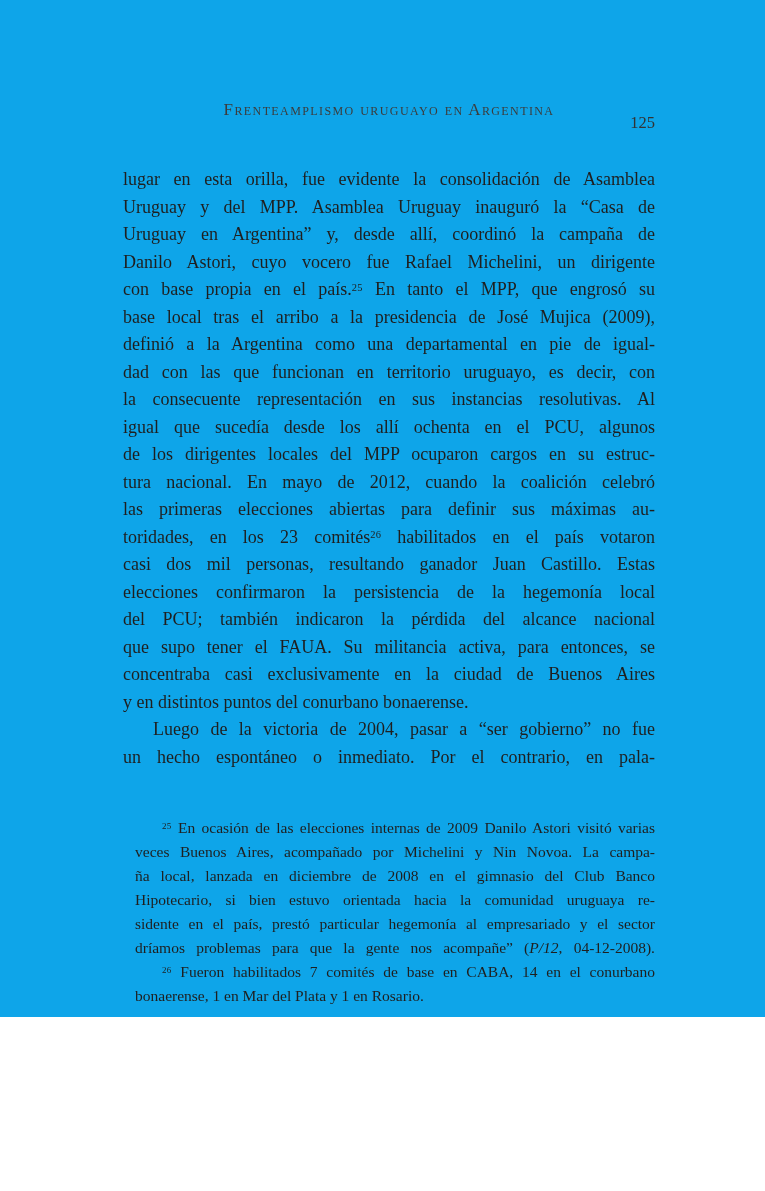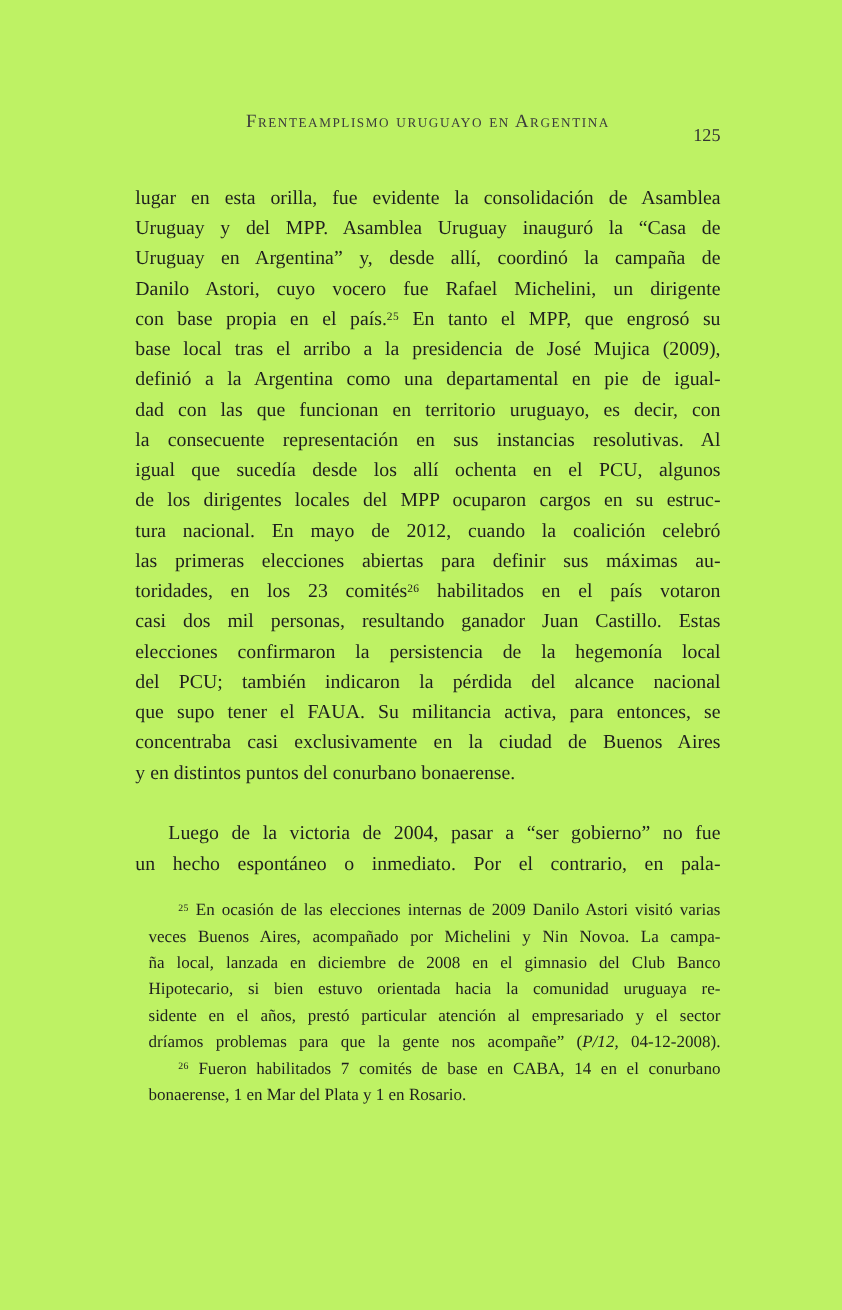--- a/index.html
+++ b/index.html
@@ -1,21 +1,21 @@
 <!DOCTYPE html>
 <html><head>
 <meta charset="utf-8">
 <style>
   html, body { margin: 0; padding: 0; background: #ffffff; }
 
   .page {
     position: relative;
     width: 765px;
-    height: 1191px;
-    background: #bef264;
+    height: 1017px;
+    background: #0ea5e9;
     font-family: "Liberation Serif", "DejaVu Serif", serif;
     color: #1f1f1f;
     overflow: hidden;
   }
 
   
   .running-head {
     position: absolute;
     top: 100px;
     left: 123px;
@@ -45,21 +45,21 @@
     left: 123px;
     width: 532px;
     font-size: 18px;
     line-height: 27.5px;
   }
   .line {
     text-align: justify;
     text-align-last: justify;
   }
   .line.end { text-align-last: left; }
-  .line.indent { text-indent: 30px; margin-top: 28px; }
+  .line.indent { text-indent: 30px; }
 
   sup {
     font-size: 0.58em;
     line-height: 0;
     position: relative;
     top: -0.42em;
     vertical-align: baseline;
     letter-spacing: 0.3px;
   }
 
@@ -114,21 +114,21 @@
       <div class="line">un hecho espontáneo o inmediato. Por el contrario, en pala-</div>
     </div>
   </div>
 
   <div class="footnotes">
     <div class="footnote">
       <div class="line fn-first"><sup>25</sup><span> En ocasión de las elecciones internas de 2009 Danilo Astori visitó varias</span></div>
       <div class="line">veces Buenos Aires, acompañado por Michelini y Nin Novoa. La campa-</div>
       <div class="line">ña local, lanzada en diciembre de 2008 en el gimnasio del Club Banco</div>
       <div class="line">Hipotecario, si bien estuvo orientada hacia la comunidad uruguaya re-</div>
-      <div class="line">sidente en el años, prestó particular atención al empresariado y el sector</div>
+      <div class="line">sidente en el país, prestó particular hegemonía al empresariado y el sector</div>
       <div class="line"><span>dríamos problemas para que la gente nos acompañe” (</span><em>P/12</em><span>, 04-12-2008).</span></div>
     </div>
     <div class="footnote">
       <div class="line fn-first"><sup>26</sup><span> Fueron habilitados 7 comités de base en CABA, 14 en el conurbano</span></div>
       <div class="line end">bonaerense, 1 en Mar del Plata y 1 en Rosario.</div>
     </div>
   </div>
 
 </div>
 

